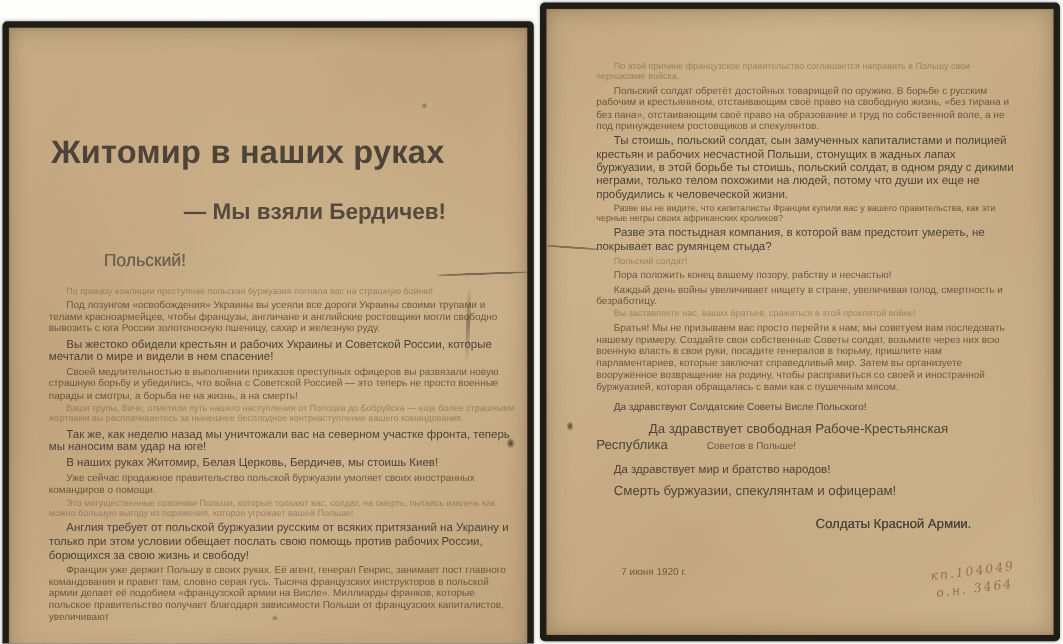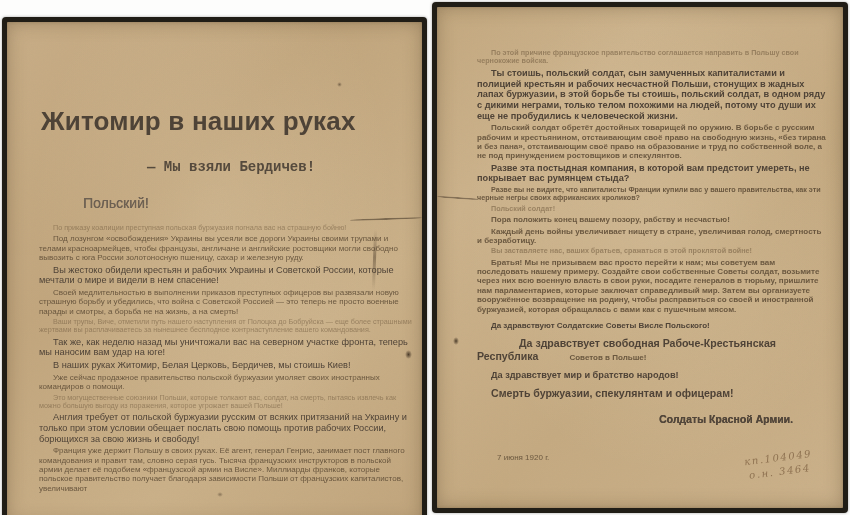--- a/index.html
+++ b/index.html
@@ -15,24 +15,24 @@
       linear-gradient(135deg,#c9ae87 0%,#c2a67d 35%,#cbb189 68%,#c1a57c 100%);
     box-shadow: inset 0 0 18px rgba(70,52,30,.34), inset 0 0 3px rgba(70,52,30,.30);}
   .page-right .paper{
     background:
       radial-gradient(ellipse at 55% 45%, rgba(255,243,216,.16), rgba(0,0,0,0) 62%),
       linear-gradient(315deg,#ccb28b 0%,#c5aa81 40%,#cdb38c 75%,#c4a980 100%);}
 
   .texture{position:absolute;left:0;top:0;width:100%;height:100%;opacity:.55;pointer-events:none;}
 
   .text-col{position:absolute;left:32px;right:10px;top:0;bottom:0;}
-  .text-col-r{position:absolute;left:40px;right:16px;top:40px;font-weight:bold;}
+  .text-col-r{position:absolute;left:40px;right:32px;top:40px;}
 
   .doc-title{margin:84px 0 0 2px;font-size:26px;font-weight:700;color:#4e4337;letter-spacing:.2px;}
-  .doc-subtitle{margin:22px 0 0 108px;font-size:14px;font-weight:700;color:#554a3d;font-family:Liberation Mono, monospace;}
+  .doc-subtitle{margin:22px 0 0 108px;font-size:18px;font-weight:700;color:#554a3d;}
   .salutation{margin:20px 0 0 44px;font-size:14px;color:#6e6153;text-shadow:.2px 0 0 currentColor;}
 
   .body-block{margin:13px 0 0 0;}
   .para{margin:2px 0;text-indent:14px;text-align:left;}
   .slogan{margin:7px 0;text-indent:14px;}
   .slogan span{margin-right:3px;margin-left:28px;}
 
   .tone-dark{color:#4f4337;}
   .tone-mid{color:rgba(86,68,48,.82);}
   .tone-faint{color:rgba(112,90,62,.55);}
@@ -108,24 +108,24 @@
         <filter id="texR">
             <feTurbulence type="fractalNoise" baseFrequency="0.8" numOctaves="2" seed="13"></feTurbulence>
           <feColorMatrix type="matrix" values="0 0 0 0 0.44  0 0 0 0 0.35  0 0 0 0 0.22  0 0 0 0.22 0"></feColorMatrix>
           </filter>
         <rect width="100%" height="100%" filter="url(#texR)"></rect>
       </svg>
 
       <div class="text-col-r">
         <div>
             <p class="para tone-faint sz-s">По этой причине французское правительство соглашается направить в Польшу свои чернокожие войска.</p>
+            <p class="para tone-mid sz-m">Польский солдат обретёт достойных товарищей по оружию. В борьбе с русским рабочим и крестьянином, отстаивающим своё право на свободную жизнь, «без тирана и без пана», отстаивающим своё право на образование и труд по собственной воле, а не под принуждением ростовщиков и спекулянтов.</p>
             <p class="para tone-dark sz-l">Ты стоишь, польский солдат, сын замученных капиталистами и полицией крестьян и рабочих несчастной Польши, стонущих в жадных лапах буржуазии, в этой борьбе ты стоишь, польский солдат, в одном ряду с дикими неграми, только телом похожими на людей, потому что души их еще не пробудились к человеческой жизни.</p>
-            <p class="para tone-mid sz-m">Польский солдат обретёт достойных товарищей по оружию. В борьбе с русским рабочим и крестьянином, отстаивающим своё право на свободную жизнь, «без тирана и без пана», отстаивающим своё право на образование и труд по собственной воле, а не под принуждением ростовщиков и спекулянтов.</p>
+            <p class="para tone-mid sz-s">Разве вы не видите, что капиталисты Франции купили вас у вашего правительства, как эти черные негры своих африканских кроликов?</p>
             <p class="para tone-dark sz-l">Разве эта постыдная компания, в которой вам предстоит умереть, не покрывает вас румянцем стыда?</p>
-            <p class="para tone-mid sz-s">Разве вы не видите, что капиталисты Франции купили вас у вашего правительства, как эти черные негры своих африканских кроликов?</p>
             <p class="para tone-faint sz-s">Польский солдат!</p>
             <p class="para tone-mid sz-m">Пора положить конец вашему позору, рабству и несчастью!</p>
             <p class="para tone-mid sz-m">Каждый день войны увеличивает нищету в стране, увеличивая голод, смертность и безработицу.</p>
             <p class="para tone-faint sz-s">Вы заставляете нас, ваших братьев, сражаться в этой проклятой войне!</p>
             <p class="para tone-mid sz-m">Братья! Мы не призываем вас просто перейти к нам; мы советуем вам последовать нашему примеру. Создайте свои собственные Советы солдат, возьмите через них всю военную власть в свои руки, посадите генералов в тюрьму, пришлите нам парламентариев, которые заключат справедливый мир. Затем вы организуете вооружённое возвращение на родину, чтобы расправиться со своей и иностранной буржуазией, которая обращалась с вами как с пушечным мясом.</p>
           </div>
         <div>
             <p class="slogan tone-dark sz-m">Да здравствуют Солдатские Советы Висле Польского!</p>
             <p class="slogan tone-dark sz-m"><span class="tone-dark sz-xl">Да здравствует свободная Рабоче-Крестьянская Республика</span><span class="tone-mid sz-m">Советов в Польше!</span></p>
             <p class="slogan tone-dark sz-l">Да здравствует мир и братство народов!</p>

